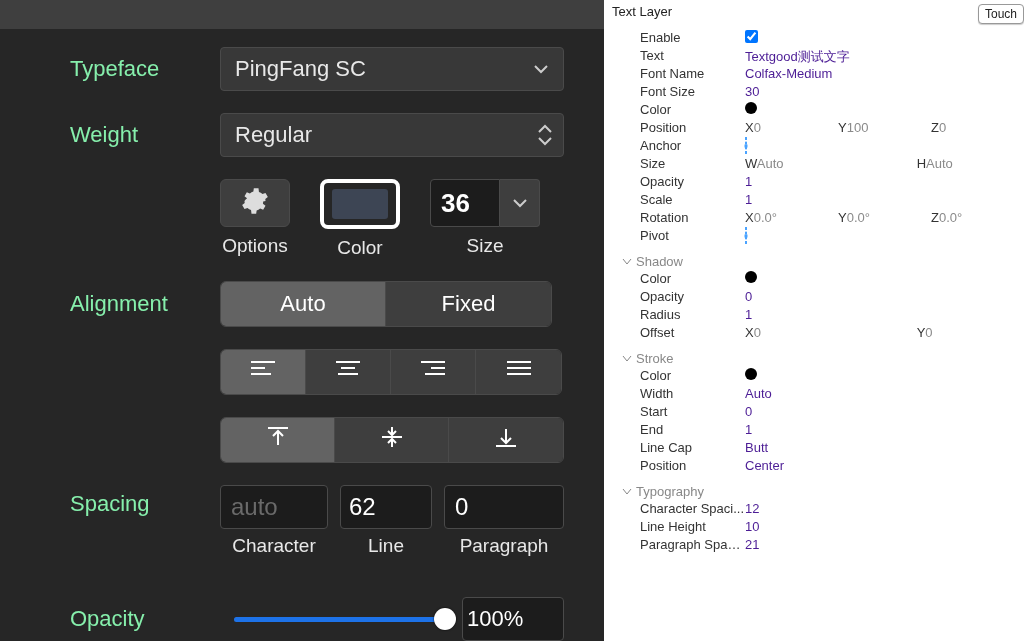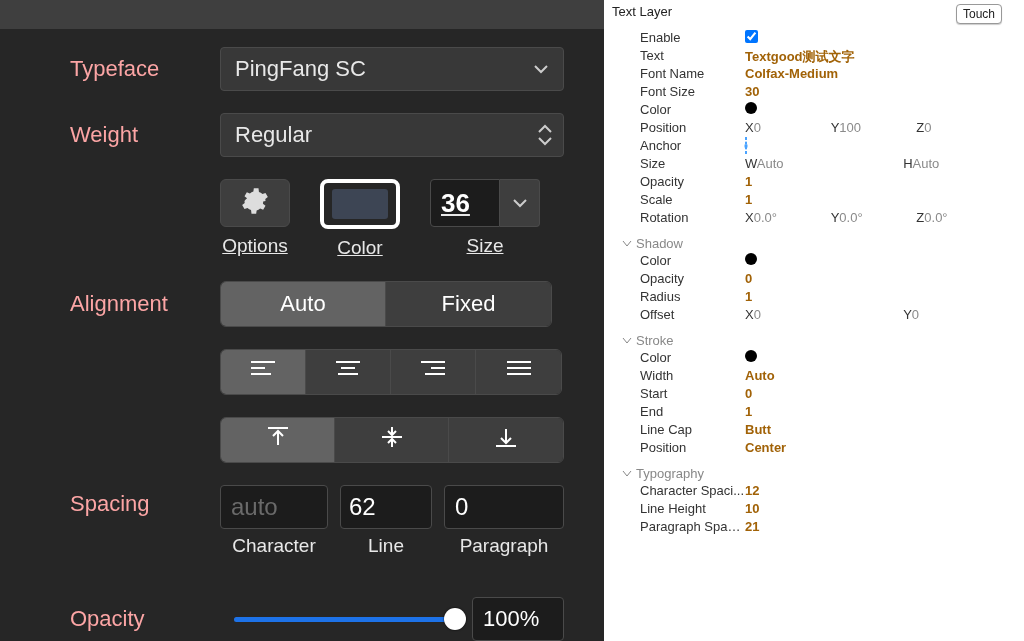--- a/index.html
+++ b/index.html
@@ -3,33 +3,33 @@
 <meta charset="utf-8">
 <style>
 * { margin:0; padding:0; box-sizing:border-box; font-family:-apple-system,BlinkMacSystemFont,"Helvetica Neue",Arial,sans-serif; }
 body { width:1024px; height:641px; display:flex; overflow:hidden; background:#000; }
 
 
 .left { width:612px; height:641px; background:#262626; color:#e8e8e8; display:flex; flex-direction:column; }
 .left .topbar { height:30px; background:#3f3f3f; }
 .left .body { padding:18px 40px 0 70px; display:flex; flex-direction:column; gap:22px; }
 .row { display:flex; align-items:center; }
-.lbl { width:150px; font-size:22px; color:#fca5a5; }
+.lbl { width:150px; font-size:22px; color:#86efac; }
 
 
 .dd { flex:1; height:44px; background:#383838; border:1px solid #4a4a4a; border-radius:4px; display:flex; align-items:center; justify-content:space-between; padding:12px 14px; font-size:22px; }
 .dd .caret svg { display:block; }
 
 .weightsel { flex:1; height:44px; background:#383838; border:1px solid #4a4a4a; border-radius:4px; display:flex; align-items:center; justify-content:space-between; padding:0 10px 0 14px; font-size:22px; }
 .updown { display:flex; flex-direction:column; line-height:0; }
 .updown svg { display:block; margin:1px 0; }
 
 
 .ocs { margin-left:150px; display:flex; gap:30px; }
-.ocs .col { display:flex; flex-direction:column; align-items:center; gap:8px;text-decoration:underline; }
+.ocs .col { display:flex; flex-direction:column; align-items:center; gap:8px; }
 .sqbtn { width:70px; height:48px; background:#3e3e3e; border:1px solid #4a4a4a; border-radius:6px; display:flex; align-items:center; justify-content:center; }
 .colorswatch { width:80px; height:50px; border:4px solid #fff; border-radius:8px; display:flex; align-items:center; justify-content:center; }
 .colorswatch .inner { width:56px; height:30px; background:#3d4554; border-radius:3px; }
 .sizegrp { display:flex; }
 .sizeinp { width:70px; height:48px; background:#1c1c1c; border:1px solid #4a4a4a; border-radius:4px 0 0 4px; color:#fff; font-size:26px; font-weight:600; display:flex; align-items:center; padding-left:10px; }
 .sizedd { width:40px; height:48px; background:#3e3e3e; border:1px solid #4a4a4a; border-left:0; border-radius:0 4px 4px 0; display:flex; align-items:center; justify-content:center; }
 .sublbl { font-size:19px; color:#e8e8e8;text-align:right; }
 
 
 .seggrp { display:flex; border:1px solid #4a4a4a; border-radius:6px; overflow:hidden; }
@@ -49,31 +49,31 @@
 .spinp.w110 { width:120px; }
 .spinp.placeholder { color:#6a6a6a; }
 .spinp.white { color:#fff; }
 
 
 .oprow { margin-top:18px; align-items:center; }
 .slider { flex:1; height:6px; position:relative; margin:0 14px; display:flex; align-items:center; }
 .slider .track { position:absolute; left:0; right:0; height:5px; border-radius:3px; background:#3a3a3a; }
 .slider .fill  { position:absolute; left:0; width:100%; height:5px; border-radius:3px; background:#1d72e8; }
 .slider .thumb { position:absolute; right:-8px; width:22px; height:22px; border-radius:50%; background:#fff; box-shadow:0 0 2px #000; }
-.opval { width:92px; height:44px; background:#1c1c1c; border:1px solid #4a4a4a; border-radius:4px; color:#fff; font-size:22px; display:flex; align-items:center; padding-left:10px; }
-
-
-.right { width:428px; height:641px; background:#fff; color:#222; font-size:13px; padding:4px 22px 10px 8px; overflow:hidden; }
+.opval { width:102px; height:44px; background:#1c1c1c; border:1px solid #4a4a4a; border-radius:4px; color:#fff; font-size:22px; display:flex; align-items:center; padding-left:4px; }
+
+
+.right { width:428px; height:641px; background:#fff; color:#222; font-size:13px; padding:4px 0 10px 8px; overflow:hidden; }
 .right .head { display:flex; justify-content:space-between; align-items:flex-start; margin-bottom:6px; }
 .right .head .title { font-size:13px; }
 .touchbtn { font-size:12px; border:1px solid #999; border-radius:4px; padding:2px 6px; background:#fff; box-shadow:0 1px 1px rgba(0,0,0,.2); }
 .proplist { padding-left:28px; }
 .prow { display:flex; align-items:flex-start; min-height:18px; }
 .prow .k { width:105px; color:#333; font-size:13px; overflow:hidden; text-overflow:ellipsis; white-space:nowrap; }
-.prow .v { color:#a16207; font-size:13px; flex:1;font-weight:bold; }
+.prow .v { color:#4c1d95; font-size:13px; flex:1; }
 .vtriple { display:flex; flex:1; }
 .vtriple .part { flex:1; }
 .vtriple .part .lab { color:#333; }
 .vtriple .part .num { color:#8a8a8a; }
 .colordot { width:12px; height:12px; border-radius:50%; background:#000; display:inline-block; }
 .anchorgrid, .pivotgrid { width:18px; height:14px; border:1px dashed #4aa3ff; position:relative; }
 .anchorgrid::after { content:''; position:absolute; left:50%; top:50%; width:3px; height:3px; background:#4aa3ff; transform:translate(-50%,-50%); }
 .sect { margin:8px 0 2px -18px; color:#888; font-size:13px; display:flex; align-items:center; gap:4px; }
 .sect svg { display:block; }
 input.chk { appearance:auto; }
@@ -300,20 +300,24 @@
         <div class="v">1</div>
       </div>
     <div class="prow">
         <div class="k">Rotation</div>
       <div class="vtriple">
         <div class="part"><span class="lab">X</span><span class="num">0.0°</span></div>
         <div class="part"><span class="lab">Y</span><span class="num">0.0°</span></div>
         <div class="part"><span class="lab">Z</span><span class="num">0.0°</span></div>
       </div>
     </div>
+    <div class="prow">
+        <div class="k">Pivot</div>
+        <div class="v"><span class="anchorgrid"></span></div>
+      </div>
 
     <div class="sect">
         <span>
           <svg width="10" height="8" viewBox="0 0 10 8">
             <path d="M1 1l4 5 4-5" stroke="#888" fill="none"></path>
           </svg>
         </span>
         <span>Shadow</span>
       </div>
     <div class="prow">

